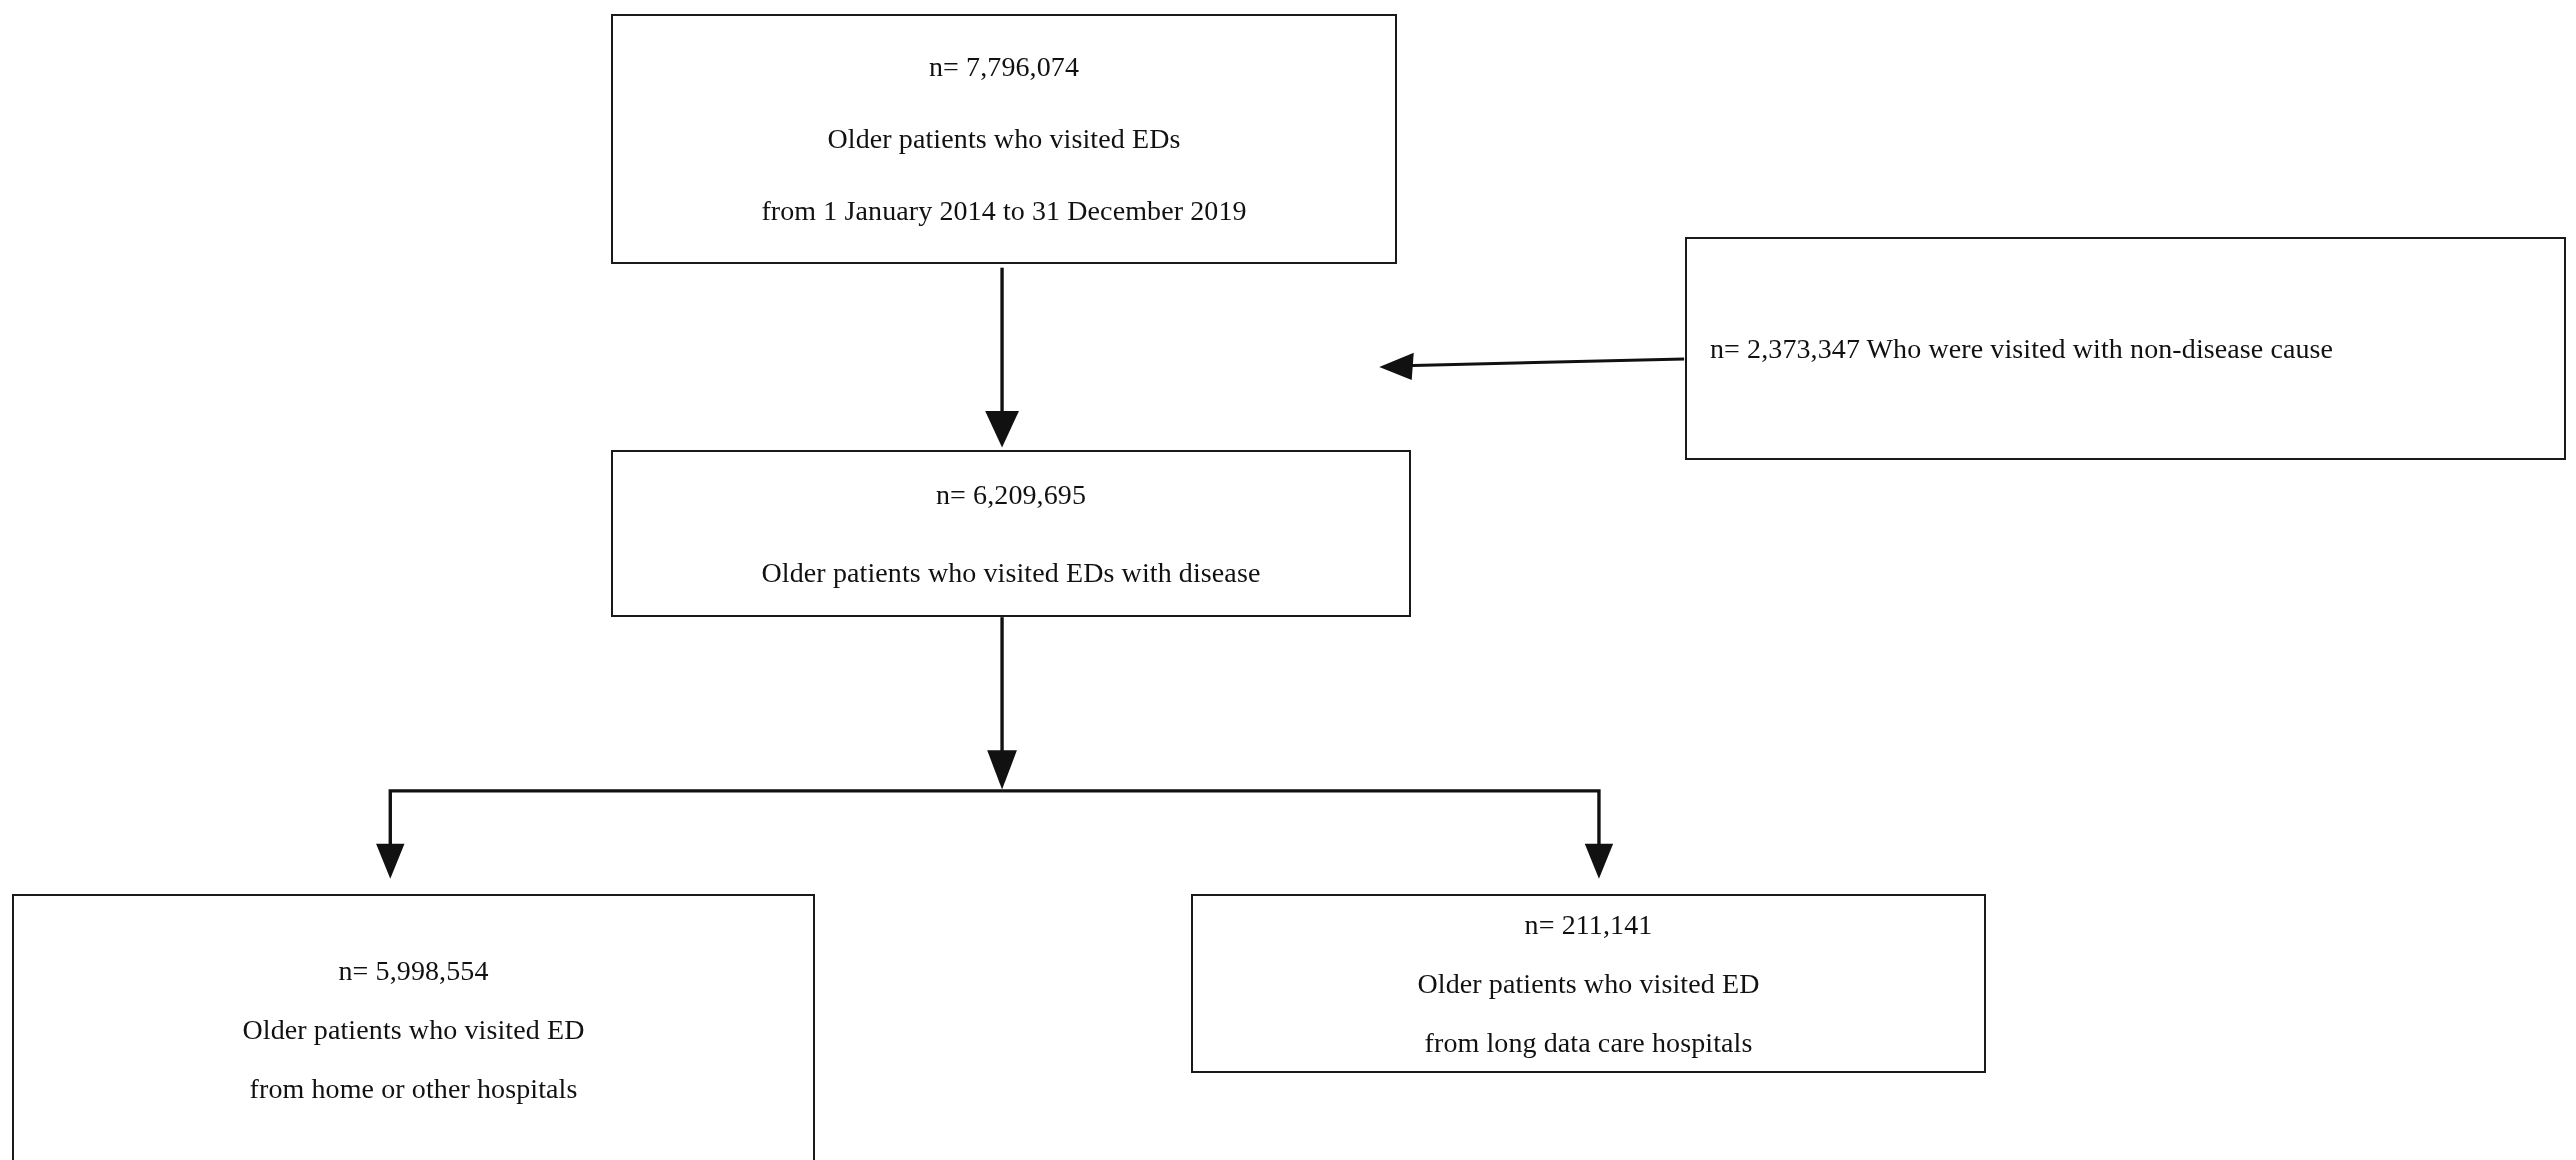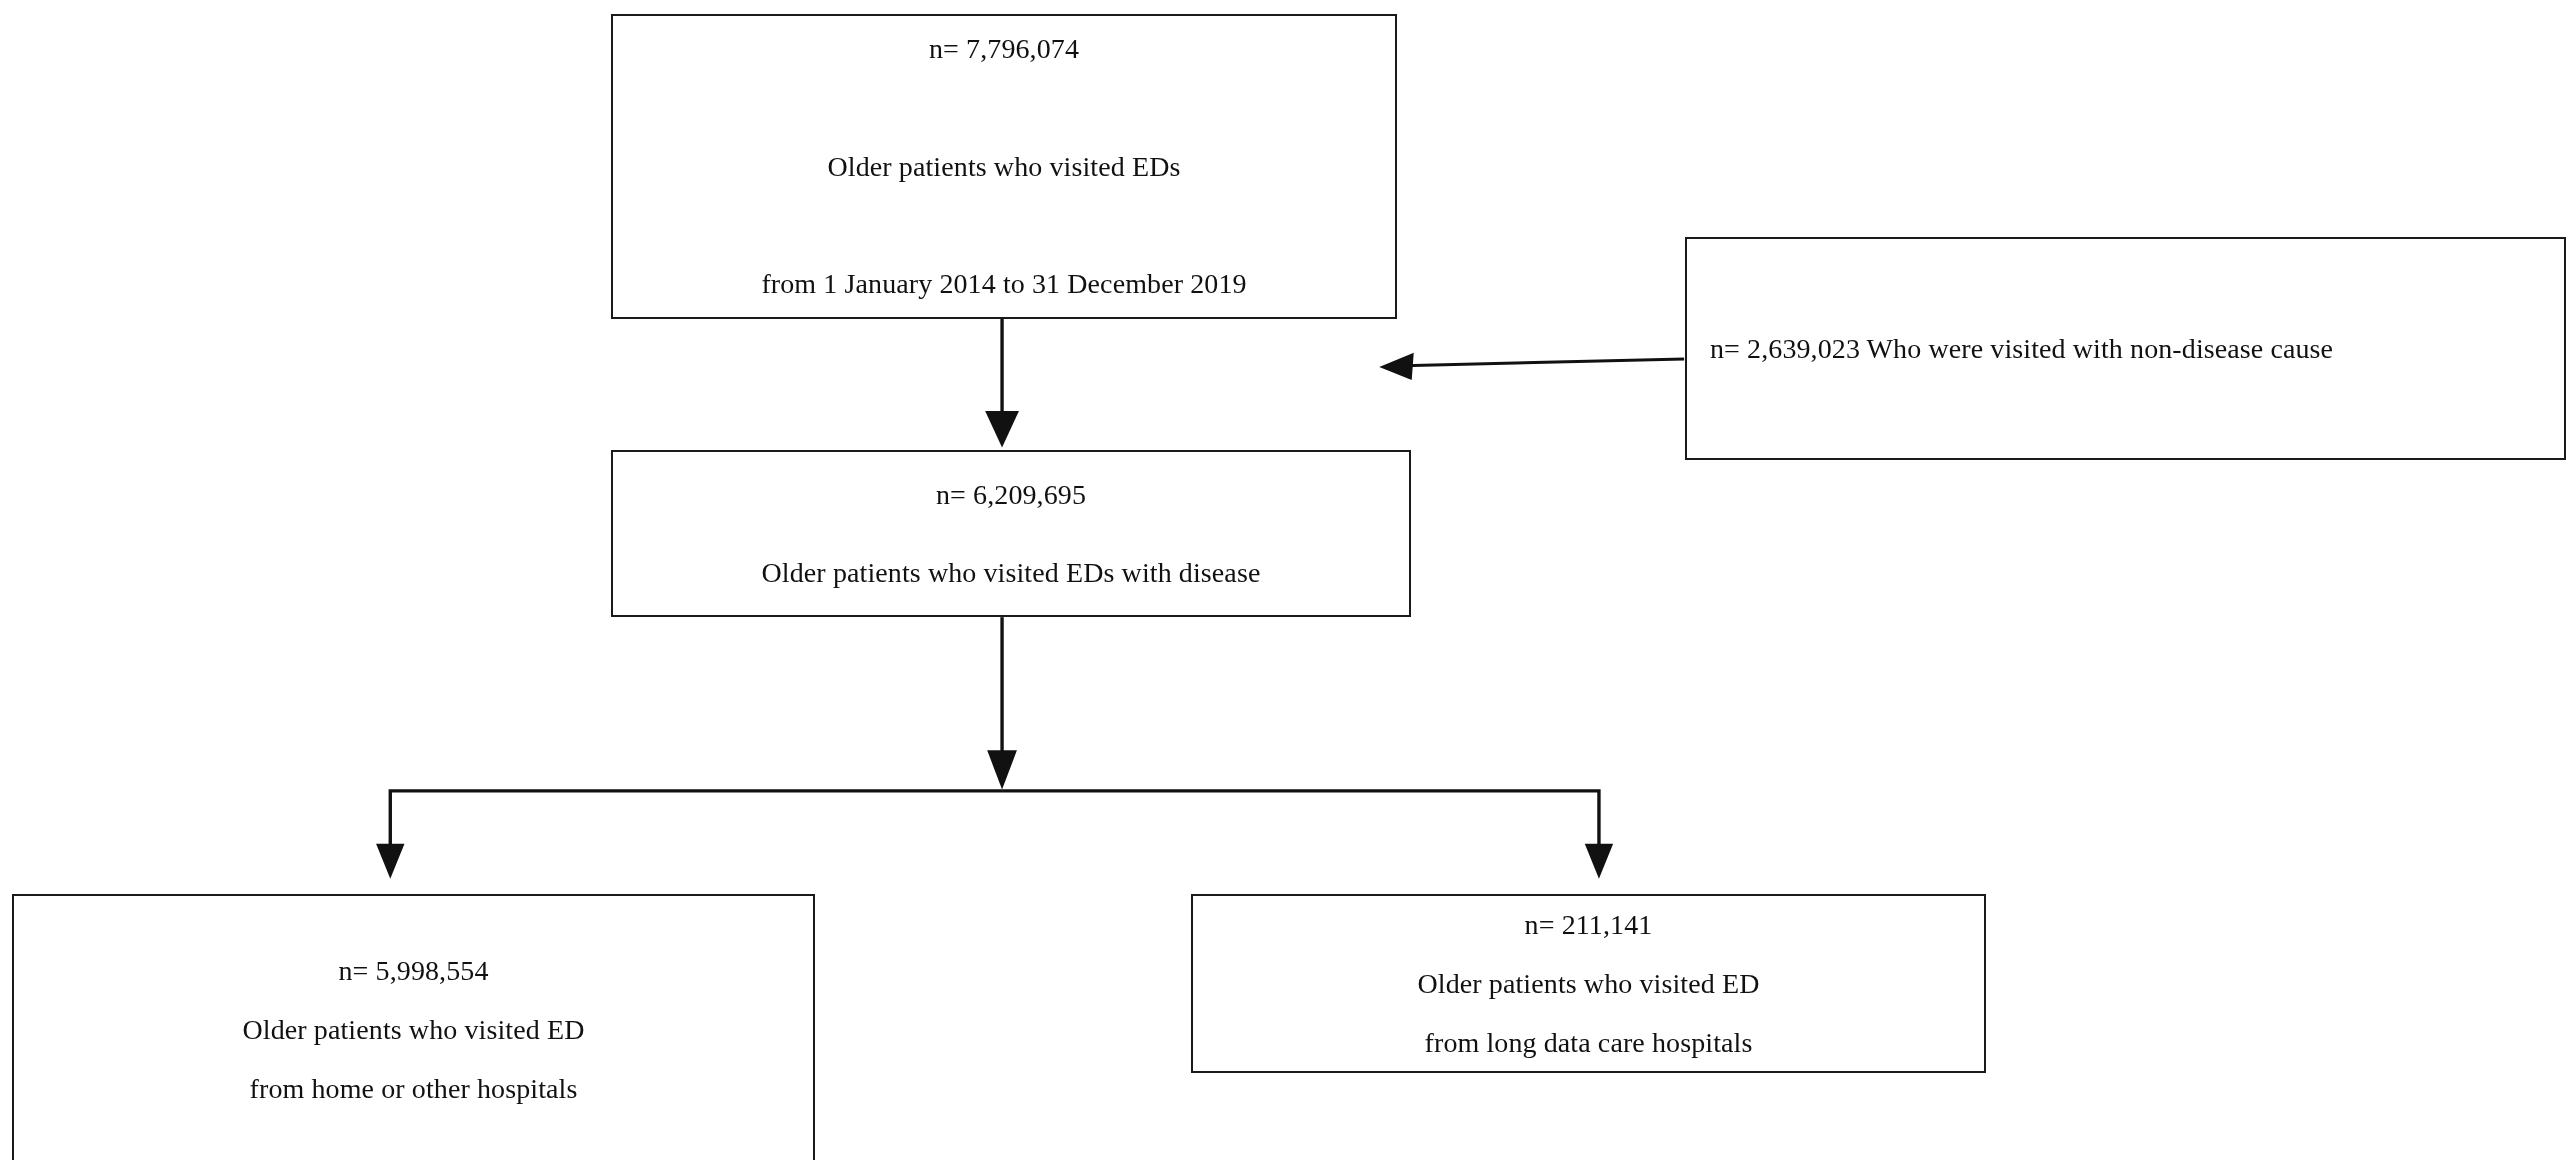--- a/index.html
+++ b/index.html
@@ -38,24 +38,23 @@
     white-space: nowrap;
     letter-spacing: 0.1px;
   }
   .flow-box.align-left .box-line {
     white-space: normal;
     line-height: 1.28;
   }
   
   #box-total {
     left: 611px;  top: 14px;
-    width: 786px; height: 305px;
+    width: 786px; height: 250px;
     padding: 19px 16px;
     gap: 44px;
-    justify-content: space-between;
   }
   #box-disease {
     left: 611px;  top: 450px;
     width: 800px; height: 167px;
     padding: 16px;
     gap: 50px;
   }
   #box-excluded {
     left: 1685px; top: 237px;
     width: 881px; height: 223px;
@@ -123,21 +122,21 @@
     </g>
   </svg>
 
   <div class="flow-box" id="box-total">
     <div class="box-line">n= 7,796,074</div>
     <div class="box-line">Older patients who visited EDs</div>
     <div class="box-line">from 1 January 2014  to 31 December 2019</div>
   </div>
 
   <div class="flow-box align-left" id="box-excluded">
-    <div class="box-line">n= 2,639,023 Who were visited with non-disease cause</div>
+    <div class="box-line">n= 2,373,347 Who were visited with non-disease cause</div>
   </div>
 
   <div class="flow-box" id="box-disease">
     <div class="box-line">n= 6,209,695</div>
     <div class="box-line">Older patients who visited EDs with disease</div>
   </div>
 
   <div class="flow-box" id="box-home">
     <div class="box-line">n= 5,998,554</div>
     <div class="box-line">Older patients who visited ED</div>

